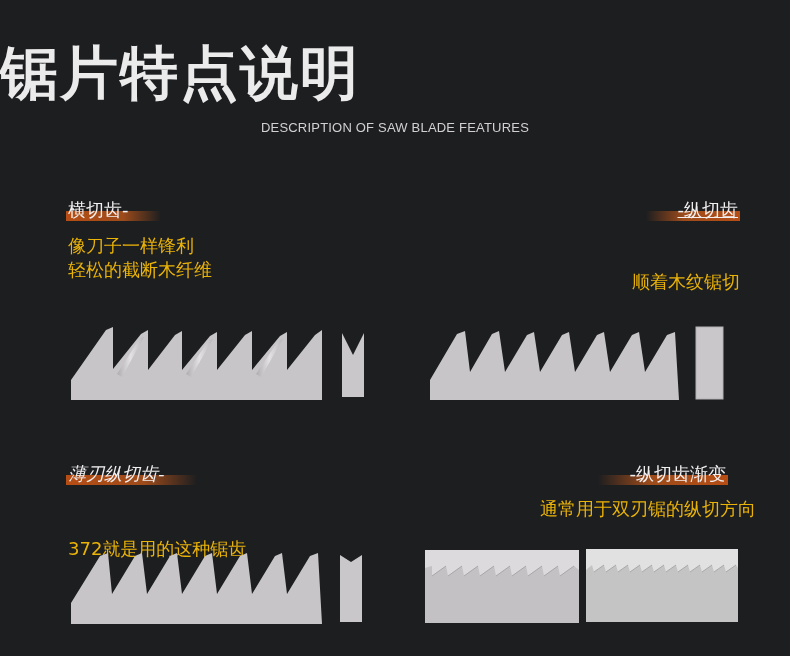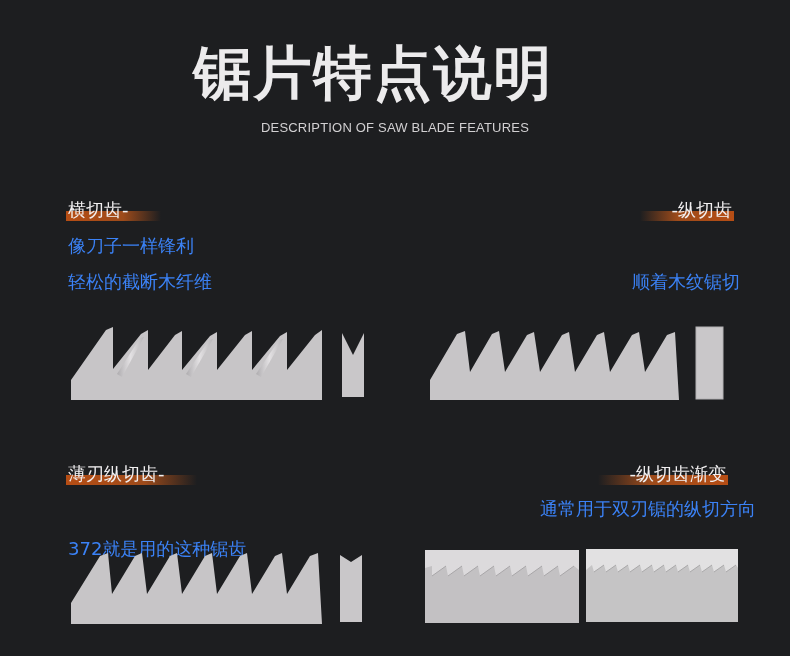--- a/index.html
+++ b/index.html
@@ -4,91 +4,91 @@
 <style>
   html, body { margin:0; padding:0; }
   body {
     width:790px; height:656px; overflow:hidden;
     background:#1d1e20;
     font-family:"DejaVu Sans","Liberation Sans",sans-serif;
     color:#e4e2e4;
     position:relative;
   }
   .title {
-    position:absolute; left:0; top:38px; width:747px; text-align:center;
+    position:absolute; left:0; top:38px; width:747px; text-align:left;
     font-size:58px; font-weight:bold; letter-spacing:2px; color:#ecebec;
     line-height:70px;
   }
   .subtitle {
     position:absolute; left:0; top:120px; width:790px; text-align:center;
     font-family:"Liberation Sans",sans-serif; font-size:13px; color:#d2d0d2;
     letter-spacing:0.2px;
   }
   .heading {
     position:absolute; font-size:18px; line-height:24px; color:#f1eff0;
     padding:0 2px;
   }
   .heading .hl {
     position:absolute; bottom:1px; height:10px; z-index:-1;
   }
   .heading.left .hl { left:0; right:-30px;
     background:linear-gradient(90deg, rgba(190,80,20,0.95) 0%, rgba(200,90,25,0.75) 60%, rgba(200,90,25,0) 100%); }
   .heading.right .hl { right:0; left:-30px;
     background:linear-gradient(270deg, rgba(190,80,20,0.95) 0%, rgba(200,90,25,0.75) 60%, rgba(200,90,25,0) 100%); }
   .desc {
-    position:absolute; font-size:18px; line-height:24px; color:#3b82f6;
+    position:absolute; font-size:18px; line-height:24px; color:#eab308;
   }
   .blade { position:absolute; }
   svg { display:block; }
 </style>
 </head>
 <body>
 
 <div class="title">锯片特点说明</div>
 <div class="subtitle">DESCRIPTION OF SAW BLADE FEATURES</div>
 
 <div class="heading left" style="left:66px; top:198px;">
   <span class="hl"></span>
   <span>横切齿-</span>
 </div>
 <div class="desc" style="left:68px; top:234px;">像刀子一样锋利</div>
-<div class="desc" style="left:68px; top:270px;">轻松的截断木纤维</div>
+<div class="desc" style="left:68px; top:258px;">轻松的截断木纤维</div>
 
 <div class="blade" style="left:70px; top:322px;">
   <svg width="300" height="82" viewBox="0 0 300 82">
     <defs>
       <linearGradient id="bevel" x1="0" y1="0" x2="1" y2="0">
         <stop offset="0" stop-color="#a9a7aa"></stop>
         <stop offset="0.5" stop-color="#e8e6e8"></stop>
         <stop offset="1" stop-color="#b5b3b5"></stop>
       </linearGradient>
     </defs>
     <path fill="#c7c5c7" d="M1,78 L1,58 L36,8 L43,5 L43,47 L71,12 L78,8 L78,48 L105,13 L112,9 L112,48 L140,14 L147,10 L147,48 L175,13 L182,9 L182,48 L210,14 L217,10 L217,48 L245,13 L252,8 L252,78 Z"></path>
     <path fill="url(#bevel)" opacity="0.85" d="M47,52 L70,16 L74,15 L52,55 Z"></path>
     <path fill="url(#bevel)" opacity="0.85" d="M116,52 L139,18 L143,17 L121,55 Z"></path>
     <path fill="url(#bevel)" opacity="0.85" d="M186,52 L209,18 L213,17 L191,55 Z"></path>
     <rect x="272" y="11" width="22" height="64" fill="#c9c7c9"></rect>
     <path fill="#1d1e20" d="M272,11 L283,33 L294,11 Z"></path>
   </svg>
 </div>
 
-<div class="heading right" style="right:56px; top:198px;">
+<div class="heading right" style="right:50px; top:198px;text-decoration:underline;">
   <span class="hl"></span>
   <span>-纵切齿</span>
 </div>
 <div class="desc" style="right:50px; top:234px;margin-top:36px;">顺着木纹锯切</div>
 
 <div class="blade" style="left:429px; top:322px;">
   <svg width="300" height="82" viewBox="0 0 300 82">
     <path fill="#c7c5c7" d="M1,78 L1,58 L28,12 L36,9 L41,50 L63,12 L70,9 L76,50 L98,13 L105,10 L111,50 L133,13 L140,10 L146,50 L168,13 L175,10 L181,50 L203,13 L210,10 L216,50 L238,13 L246,10 L250,78 Z"></path>
     <rect x="267" y="5" width="27" height="72" fill="#c9c7c9" stroke="#b3b1b3" stroke-width="1"></rect>
   </svg>
 </div>
 
-<div class="heading left" style="left:66px; top:462px;">
+<div class="heading left" style="left:66px; top:462px;font-style:italic;">
   <span class="hl"></span>
   <span>薄刃纵切齿-</span>
 </div>
 <div class="desc" style="left:68px; top:497px;margin-top:40px;">372就是用的这种锯齿</div>
 
 <div class="blade" style="left:70px; top:548px;">
   <svg width="300" height="80" viewBox="0 0 300 80">
     <path fill="#c7c5c7" d="M1,76 L1,55 L30,8 L38,5 L42,46 L65,8 L72,5 L77,46 L100,8 L107,5 L112,46 L135,8 L142,5 L147,46 L170,8 L177,5 L182,46 L205,8 L212,5 L217,46 L240,8 L248,5 L252,76 Z"></path>
     <path fill="#c9c7c9" d="M270,7 L281,14 L292,7 L292,74 L270,74 Z"></path>
   </svg>

